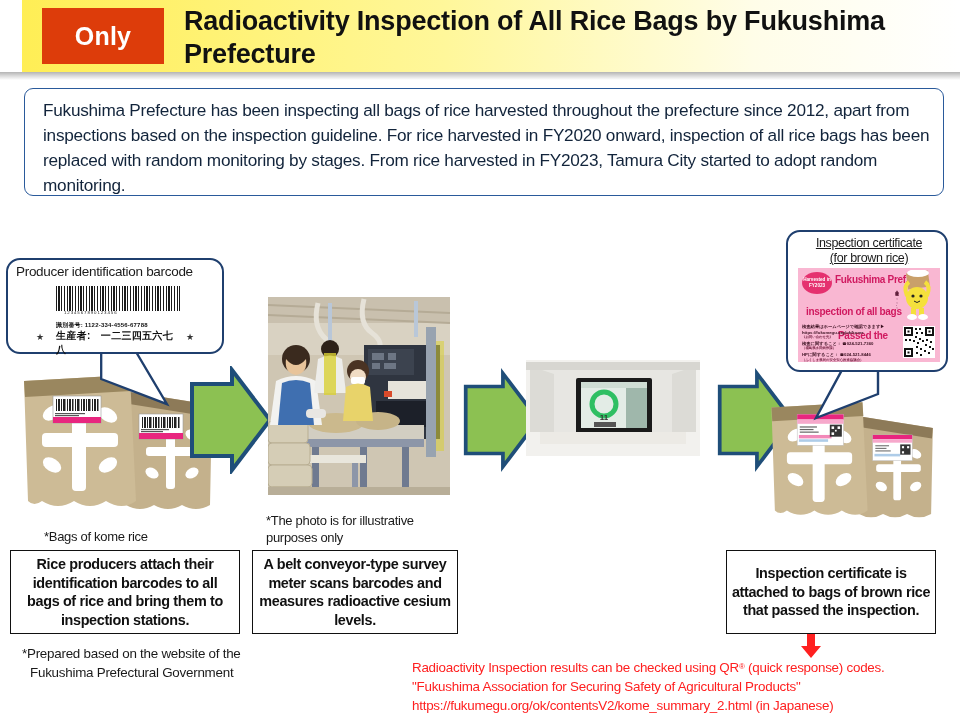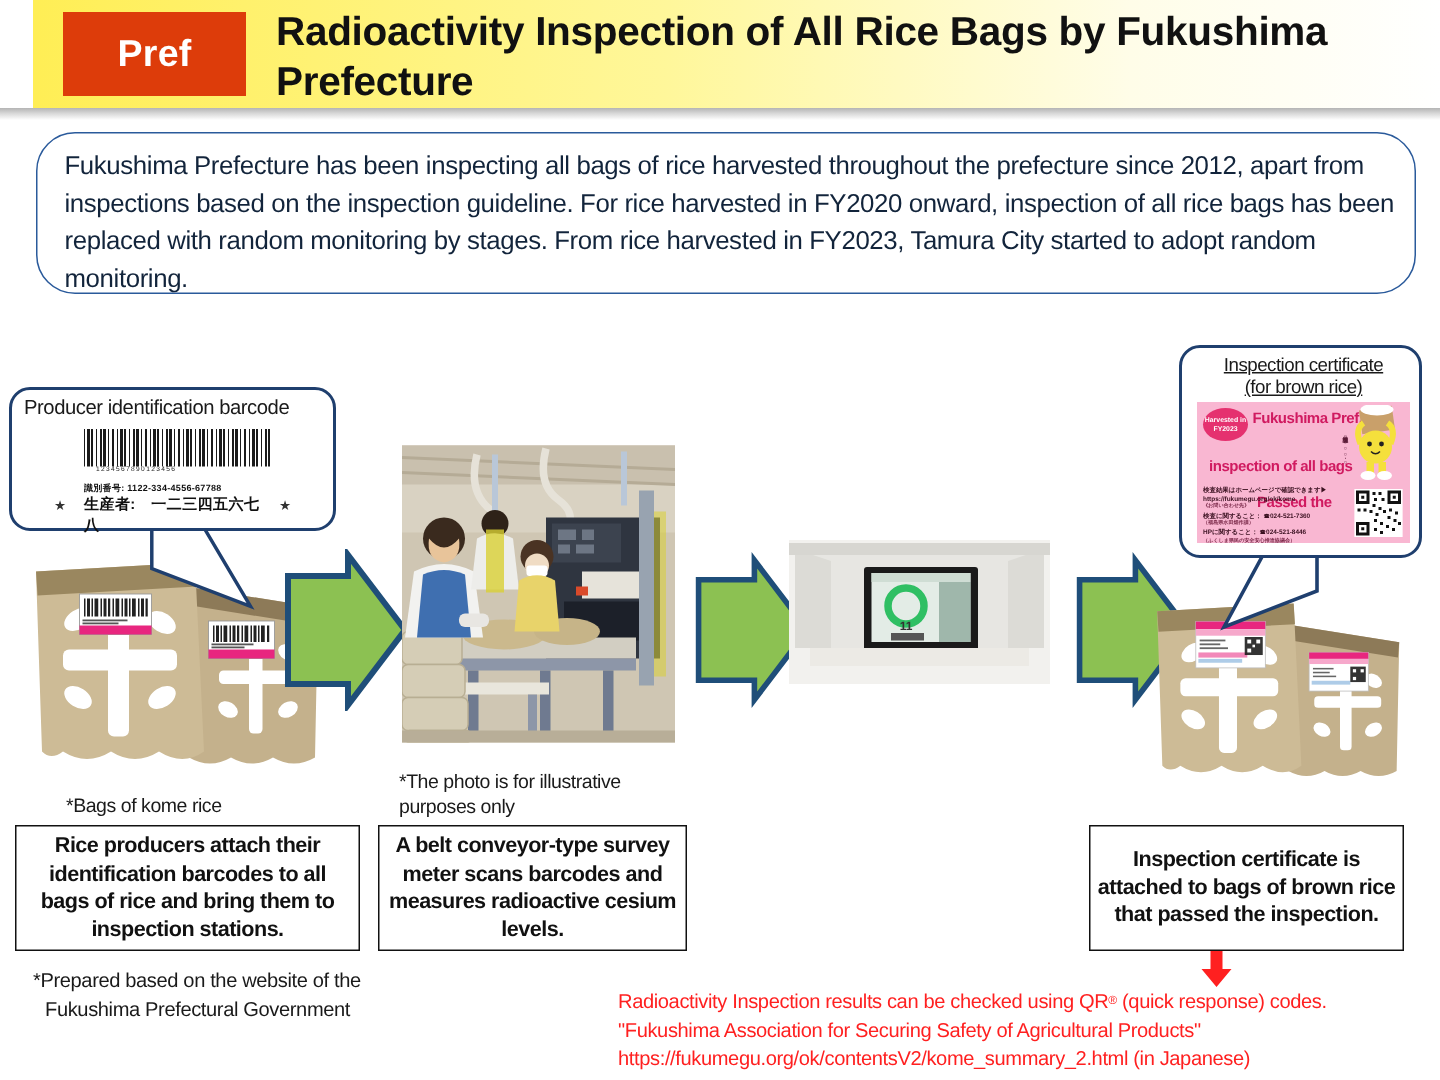--- a/index.html
+++ b/index.html
@@ -53,21 +53,21 @@
     letter-spacing: -0.2px;
     padding-top: 3px;
   }
 
   
   .intro-box {
     position: absolute;
     left: 24px; top: 88px;
     width: 920px; height: 108px;
     border: 1.6px solid #2a5a9b;
-    border-radius: 26px;
+    border-radius: 9px;
     background: #ffffff;
   }
   .intro-text {
     position: absolute;
     left: 18px; top: 9px;
     width: 888px;
     color: #12243b;
     font-size: 17.2px;
     line-height: 25px;
     letter-spacing: -0.25px;
@@ -272,21 +272,21 @@
 </style>
 </head>
 <body>
 
 <div id="page">
 
   <div class="header-band"></div>
   <div class="header-shadow"></div>
 
   <div class="rice-chip">
-    <span>Pref</span>
+    <span>Only</span>
   </div>
 
   <div class="header-title">Radioactivity Inspection of All Rice Bags by Fukushima Prefecture</div>
 
   <div class="intro-box">
     <div class="intro-text">Fukushima Prefecture has been inspecting all bags of rice harvested throughout the prefecture since 2012, apart from inspections based on the inspection guideline. For rice harvested in FY2020 onward, inspection of all rice bags has been replaced with random monitoring by stages. From rice harvested in FY2023, Tamura City started to adopt random monitoring.</div>
   </div>
 
   <svg class="illus" style="left:6px; top:355px;" width="240" height="172" viewBox="0 0 240 172">
     <g>

